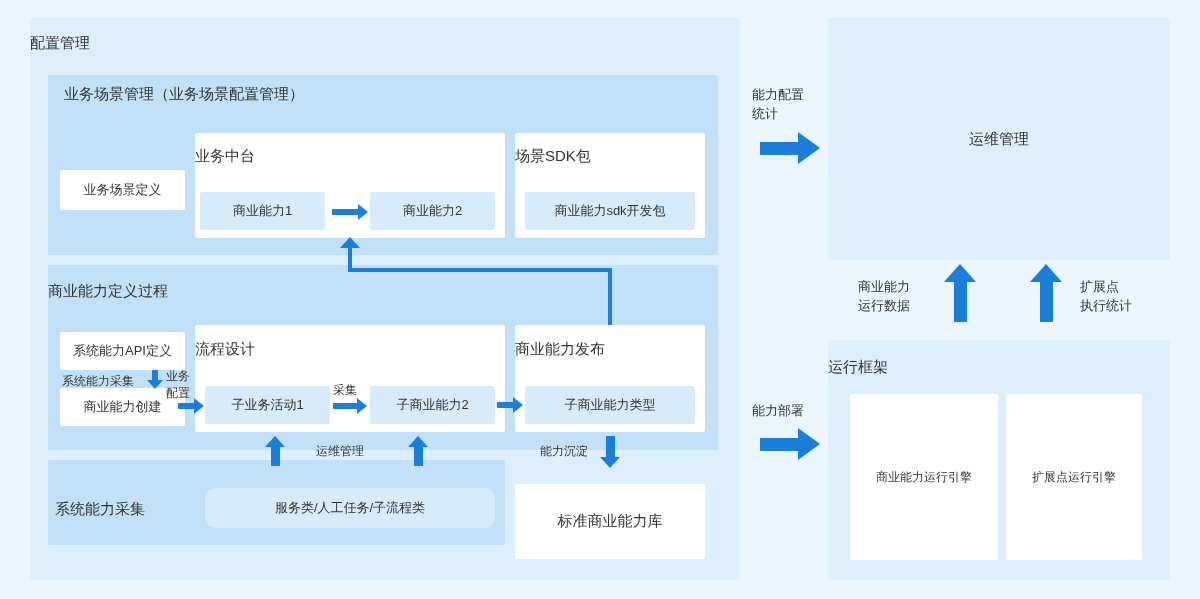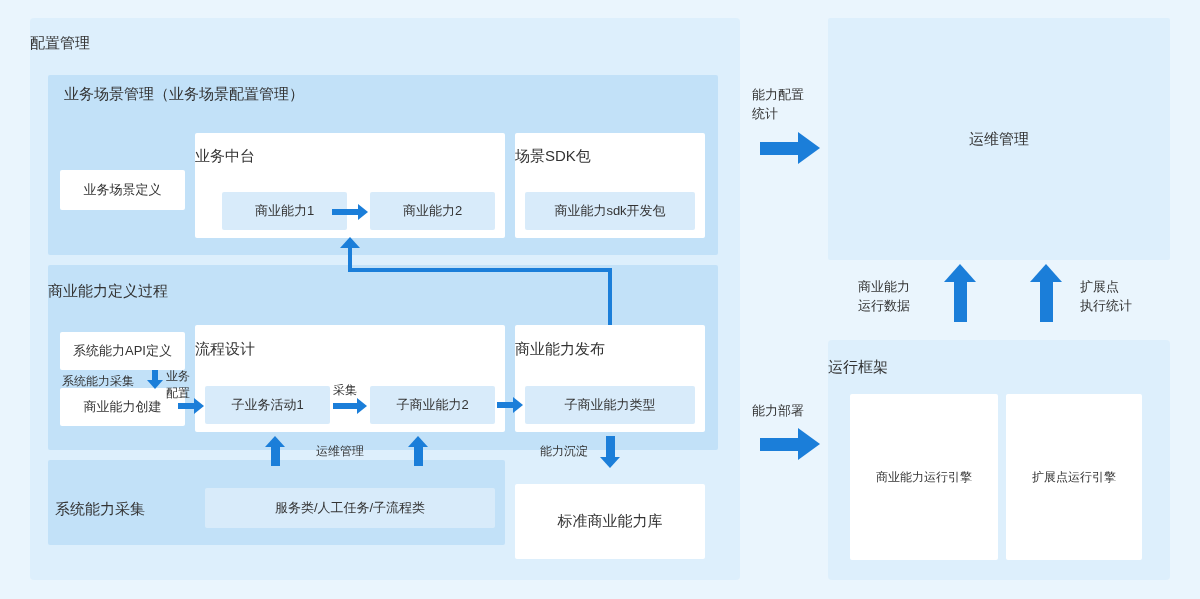--- a/index.html
+++ b/index.html
@@ -52,21 +52,21 @@
   <div class="abs panel-outer" style="left:30px;top:18px;width:710px;height:562px;"></div>
   <div class="abs title-c" style="left:30px;top:34px;width:710px;">配置管理</div>
 
   <div class="abs panel-section" style="left:48px;top:75px;width:670px;height:180px;"></div>
   <div class="abs title-c" style="left:48px;top:85px;width:670px;margin-left:16px;">业务场景管理（业务场景配置管理）</div>
 
   <div class="abs cbox bg-white fs13" style="left:60px;top:170px;width:125px;height:40px;">业务场景定义</div>
 
   <div class="abs bg-white" style="left:195px;top:133px;width:310px;height:105px;border-radius:2px;"></div>
   <div class="abs title-c" style="left:195px;top:147px;width:310px;">业务中台</div>
-  <div class="abs cbox bg-tint fs13" style="left:222px;top:192px;width:125px;height:38px;">商业能力1</div>
+  <div class="abs cbox bg-tint fs13" style="left:200px;top:192px;width:125px;height:38px;">商业能力1</div>
   <div class="abs cbox bg-tint fs13" style="left:370px;top:192px;width:125px;height:38px;">商业能力2</div>
 
   <div class="abs bg-white" style="left:515px;top:133px;width:190px;height:105px;border-radius:2px;"></div>
   <div class="abs title-c" style="left:515px;top:147px;width:190px;">场景SDK包</div>
   <div class="abs cbox bg-tint fs13" style="left:525px;top:192px;width:170px;height:38px;">商业能力sdk开发包</div>
 
   <div class="abs panel-section" style="left:48px;top:265px;width:670px;height:185px;"></div>
   <div class="abs title-c" style="left:48px;top:282px;width:670px;">商业能力定义过程</div>
 
   <div class="abs cbox bg-white fs13" style="left:60px;top:332px;width:125px;height:38px;">系统能力API定义</div>
@@ -80,21 +80,21 @@
   <div class="abs cbox bg-tint fs13" style="left:205px;top:386px;width:125px;height:38px;">子业务活动1</div>
   <div class="abs lbl fs12" style="left:333px;top:382px;width:34px;">采集</div>
   <div class="abs cbox bg-tint fs13" style="left:370px;top:386px;width:125px;height:38px;">子商业能力2</div>
 
   <div class="abs bg-white" style="left:515px;top:325px;width:190px;height:107px;border-radius:2px;"></div>
   <div class="abs title-c" style="left:515px;top:340px;width:190px;">商业能力发布</div>
   <div class="abs cbox bg-tint fs13" style="left:525px;top:386px;width:170px;height:38px;">子商业能力类型</div>
 
   <div class="abs panel-section" style="left:48px;top:460px;width:457px;height:85px;"></div>
   <div class="abs title-c" style="left:55px;top:500px;width:140px;">系统能力采集</div>
-  <div class="abs cbox bg-tint fs13" style="left:205px;top:488px;width:290px;height:40px;">服务类/人工任务/子流程类</div>
+  <div class="abs cbox bg-tint fs13" style="left:205px;top:488px;width:290px;height:40px;border-radius:11px;">服务类/人工任务/子流程类</div>
 
   <div class="abs cbox bg-white fs15" style="left:515px;top:484px;width:190px;height:75px;">标准商业能力库</div>
 
   <div class="abs lbl fs12" style="left:316px;top:443px;width:60px;">运维管理</div>
   <div class="abs lbl fs12" style="left:540px;top:443px;width:60px;">能力沉淀</div>
 
   <div class="abs a-right sm" style="left:332px;top:204px;width:36px;height:16px;">
       <i class="bar"></i>
       <i class="head"></i>
     </div>

